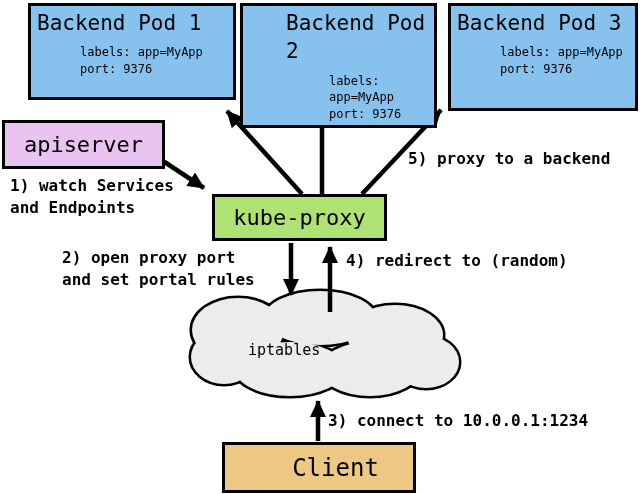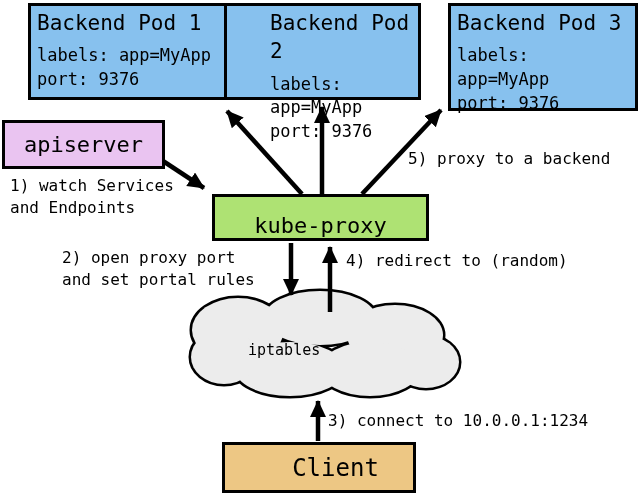--- a/index.html
+++ b/index.html
@@ -8,34 +8,34 @@
     font-family:"DejaVu Sans Mono","Liberation Mono",monospace; color:#000;
     overflow:hidden;
   }
   .layer { position:absolute; left:0; top:0; z-index:1; }
   .box {
     position:absolute; box-sizing:border-box; border:3px solid #000;
     z-index:2;
   }
   .pod { padding:3px 6px; }
   .pod-title { font-size:21px; line-height:1.35; margin:0 0 7px 0; }
-  .pod-line  { font-size:17px; line-height:1.4; }
+  .pod-line  { font-size:12px; line-height:1.4;margin-left:43px; }
   #pod1 { left:28px;  top:3px; width:208px; height:97px; }
-  #pod2 { left:224px; top:3px; width:197px; height:97px;padding-left:43px; }
+  #pod2 { left:240px; top:3px; width:197px; height:125px;padding-left:43px; }
   #pod3 { left:448px; top:3px; width:190px; height:108px; }
   .center-label { display:flex; align-items:center; justify-content:center; }
   #apiserver { left:2px;   top:120px; width:163px; height:49px; font-size:22px; }
-  #kubeproxy { left:212px; top:194px; width:217px; height:47px; font-size:22px;align-items:flex-end; }
+  #kubeproxy { left:212px; top:194px; width:175px; height:47px; font-size:22px; }
   #client    { left:222px; top:442px; width:194px; height:51px; font-size:24px; }
   #iptables-label {
     position:absolute; left:248px; top:341px; width:130px; text-align:left;
     font-size:15px; z-index:2;
   }
   .note {
-    position:absolute; z-index:2; font-weight:normal; font-size:16px;
+    position:absolute; z-index:2; font-weight:bold; font-size:16px;
     line-height:22px; white-space:nowrap;
   }
   #note1 { left:10px;  top:175px; }
   #note2 { left:62px;  top:247px; }
   #note3 { left:328px; top:410px; }
   #note4 { left:346px; top:250px; }
   #note5 { left:408px; top:148px; }
   svg line { stroke:#000; stroke-width:4.5; }
   .cloud-stroke ellipse { stroke:#000; stroke-width:5; }
   .cloud-fill ellipse { stroke:none; }

